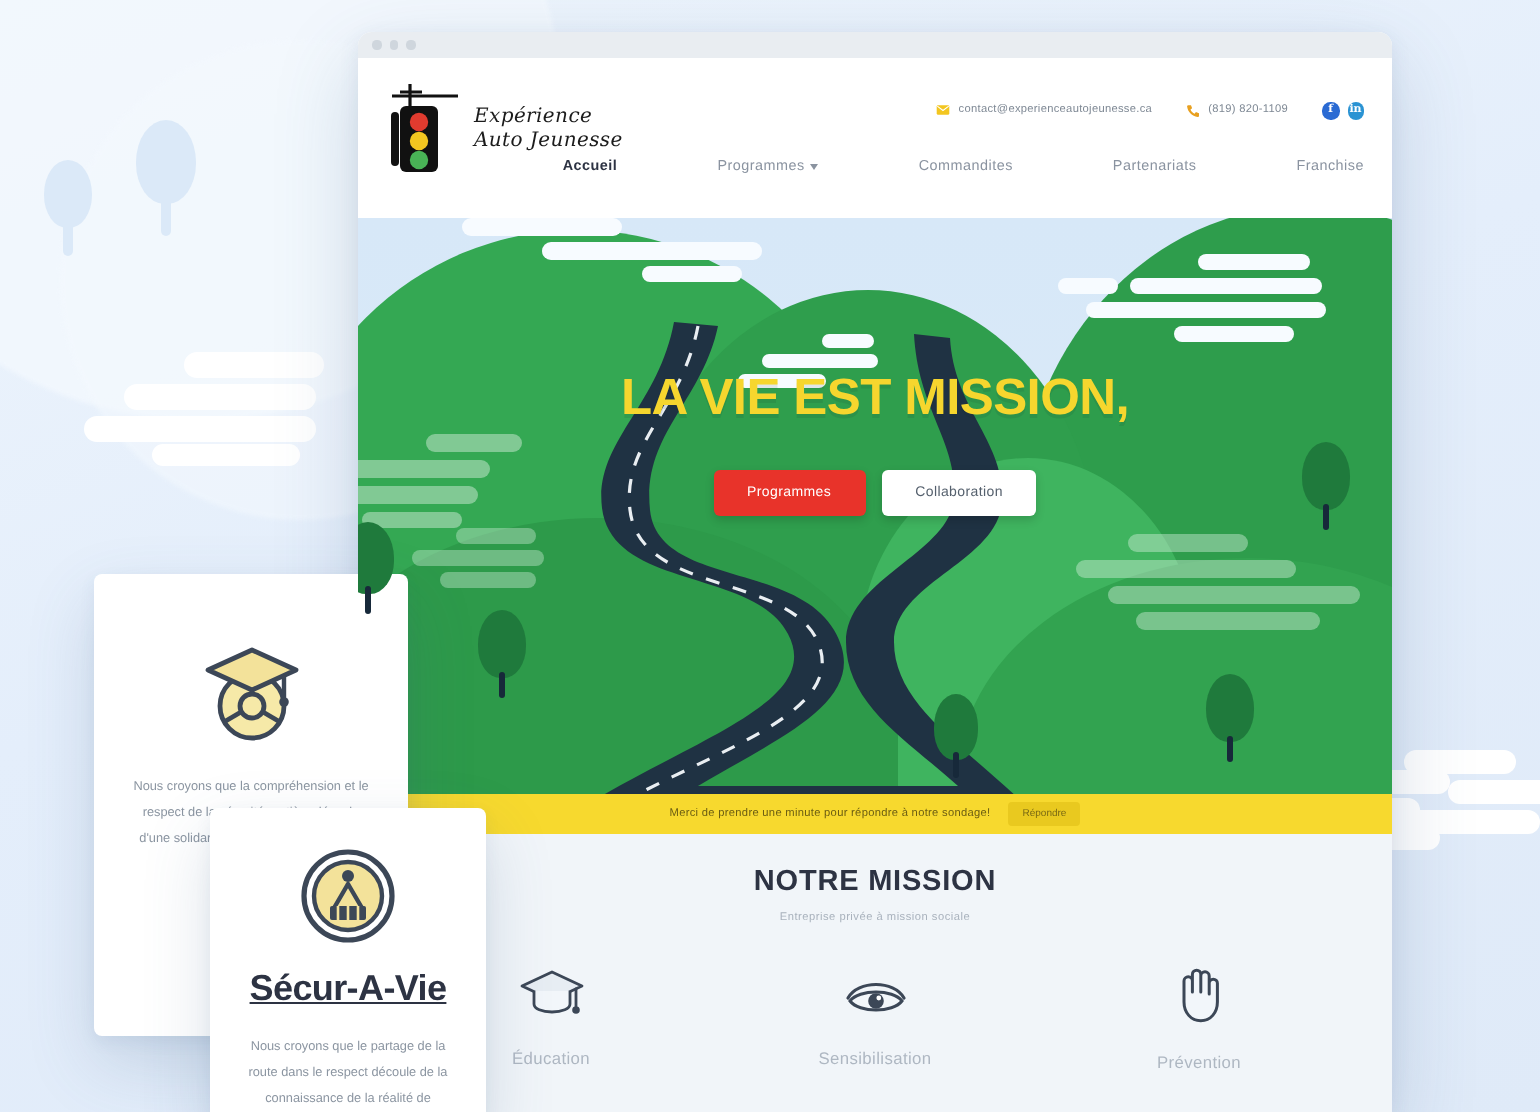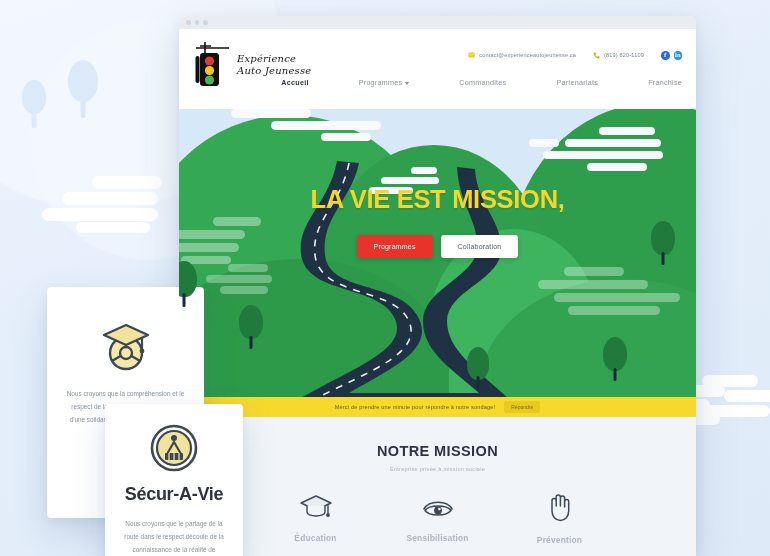--- a/index.html
+++ b/index.html
@@ -64,24 +64,24 @@
   .btn{font-size:7px;padding:8px 17px;border-radius:3px;border:0;cursor:pointer;letter-spacing:.2px;}
   .btn-red{background:#e8332a;color:#fff;box-shadow:0 2px 5px rgba(0,0,0,.16);}
   .btn-white{background:#fff;color:#55606d;box-shadow:0 2px 5px rgba(0,0,0,.16);}
 
   
   .survey{height:20px;background:#f7d92e;display:flex;align-items:center;justify-content:center;gap:9px;}
   .survey p{margin:0;font-size:5.6px;color:#6b5d12;letter-spacing:.15px;}
   .survey button{font-size:5px;background:#e9c91f;border:0;color:#7a6a14;padding:3px 7px;border-radius:2px;cursor:pointer;}
 
   
-  .mission{background:#f1f5f9;height:139px;text-align:center;padding-top:26px;box-sizing:border-box;}
+  .mission{background:#f1f5f9;height:139px;text-align:center;padding-top:16px;box-sizing:border-box;}
   .mission h2{margin:0;font-size:14.5px;color:#2d3343;letter-spacing:.4px;font-weight:bold;}
   .mission .sub{margin:7px 0 0;font-size:5.6px;color:#a9b2bd;letter-spacing:.25px;}
-  .features{display:flex;justify-content:center;gap:38px;margin-top:22px;font-weight:bold;}
+  .features{display:flex;justify-content:center;gap:78px;margin-top:22px;}
   .feature{width:84px;}
   .feature .lbl{margin-top:9px;font-size:8.4px;color:#aeb7c2;letter-spacing:.2px;}
 
   
   .card{position:absolute;background:#fff;border-radius:4px;
         box-shadow:0 14px 34px rgba(70,100,140,.19),0 3px 8px rgba(70,100,140,.08);}
   .card .ctitle{font-size:19px;font-weight:bold;color:#2d3343;text-align:center;letter-spacing:-.3px;}
   .card .cbody{font-size:6.4px;color:#8b95a1;text-align:center;line-height:2.05;padding:0 16px;margin-top:12px;}
   #card-educ{left:47px;top:287px;width:157px;height:231px;}
   #card-secu{left:105px;top:404px;width:138px;height:160px;}
@@ -329,15 +329,15 @@
       <circle cx="24" cy="24" r="22" fill="none" stroke="#3c4757" stroke-width="2.6"></circle>
       <circle cx="24" cy="24" r="17" fill="#f3e29a" stroke="#3c4757" stroke-width="2.2"></circle>
       <circle cx="24" cy="14" r="3" fill="#3c4757"></circle>
       <path d="M24 18 L31 30 M24 18 L17 30" stroke="#3c4757" stroke-width="2.2" stroke-linecap="round"></path>
       <rect x="15" y="29" width="18" height="7" rx="1" fill="#3c4757"></rect>
       <line x1="19" y1="29" x2="19" y2="36" stroke="#f3e29a" stroke-width="1.3"></line>
       <line x1="24" y1="29" x2="24" y2="36" stroke="#f3e29a" stroke-width="1.3"></line>
       <line x1="29" y1="29" x2="29" y2="36" stroke="#f3e29a" stroke-width="1.3"></line>
     </svg>
   </div>
-  <div class="ctitle" style="margin-top:12px;font-size:18px;">Sécur-A-Vie</div>
+  <div class="ctitle" style="margin-top:12px;font-size:18px;text-decoration:underline;">Sécur-A-Vie</div>
   <div class="cbody">Nous croyons que le partage de la route dans le respect découle de la connaissance de la réalité de</div>
 </div>
 
 </body></html>

